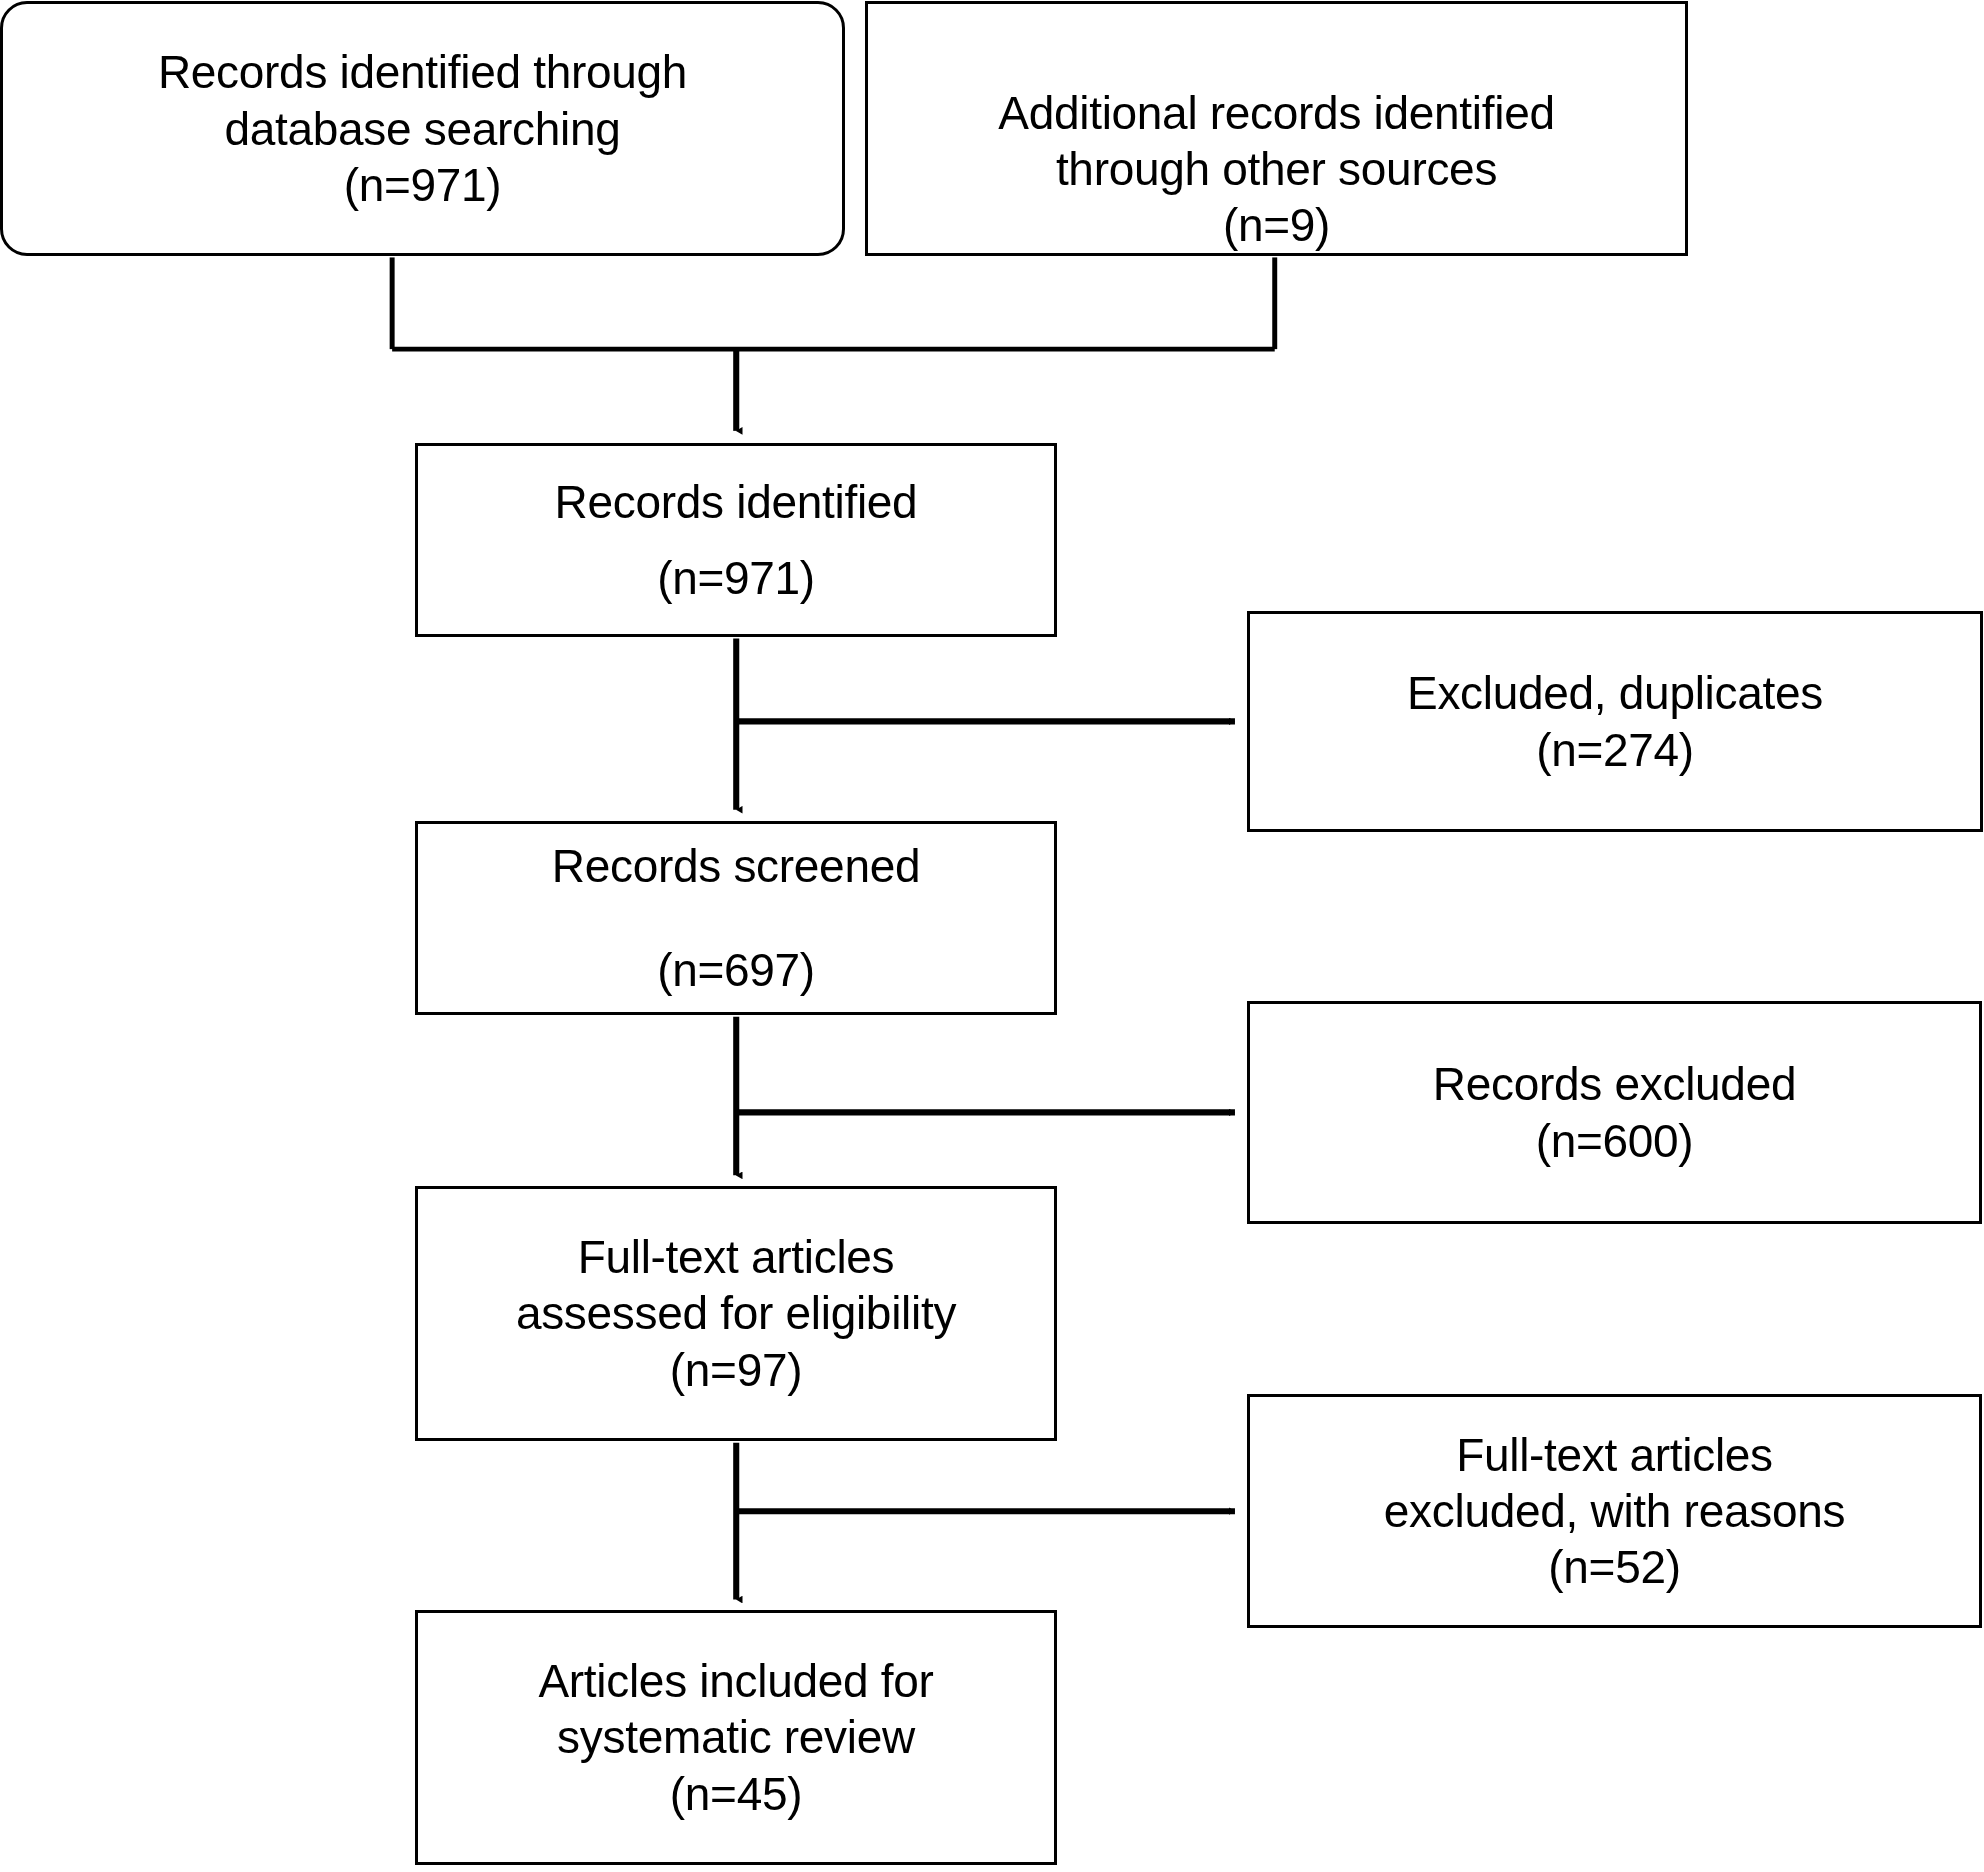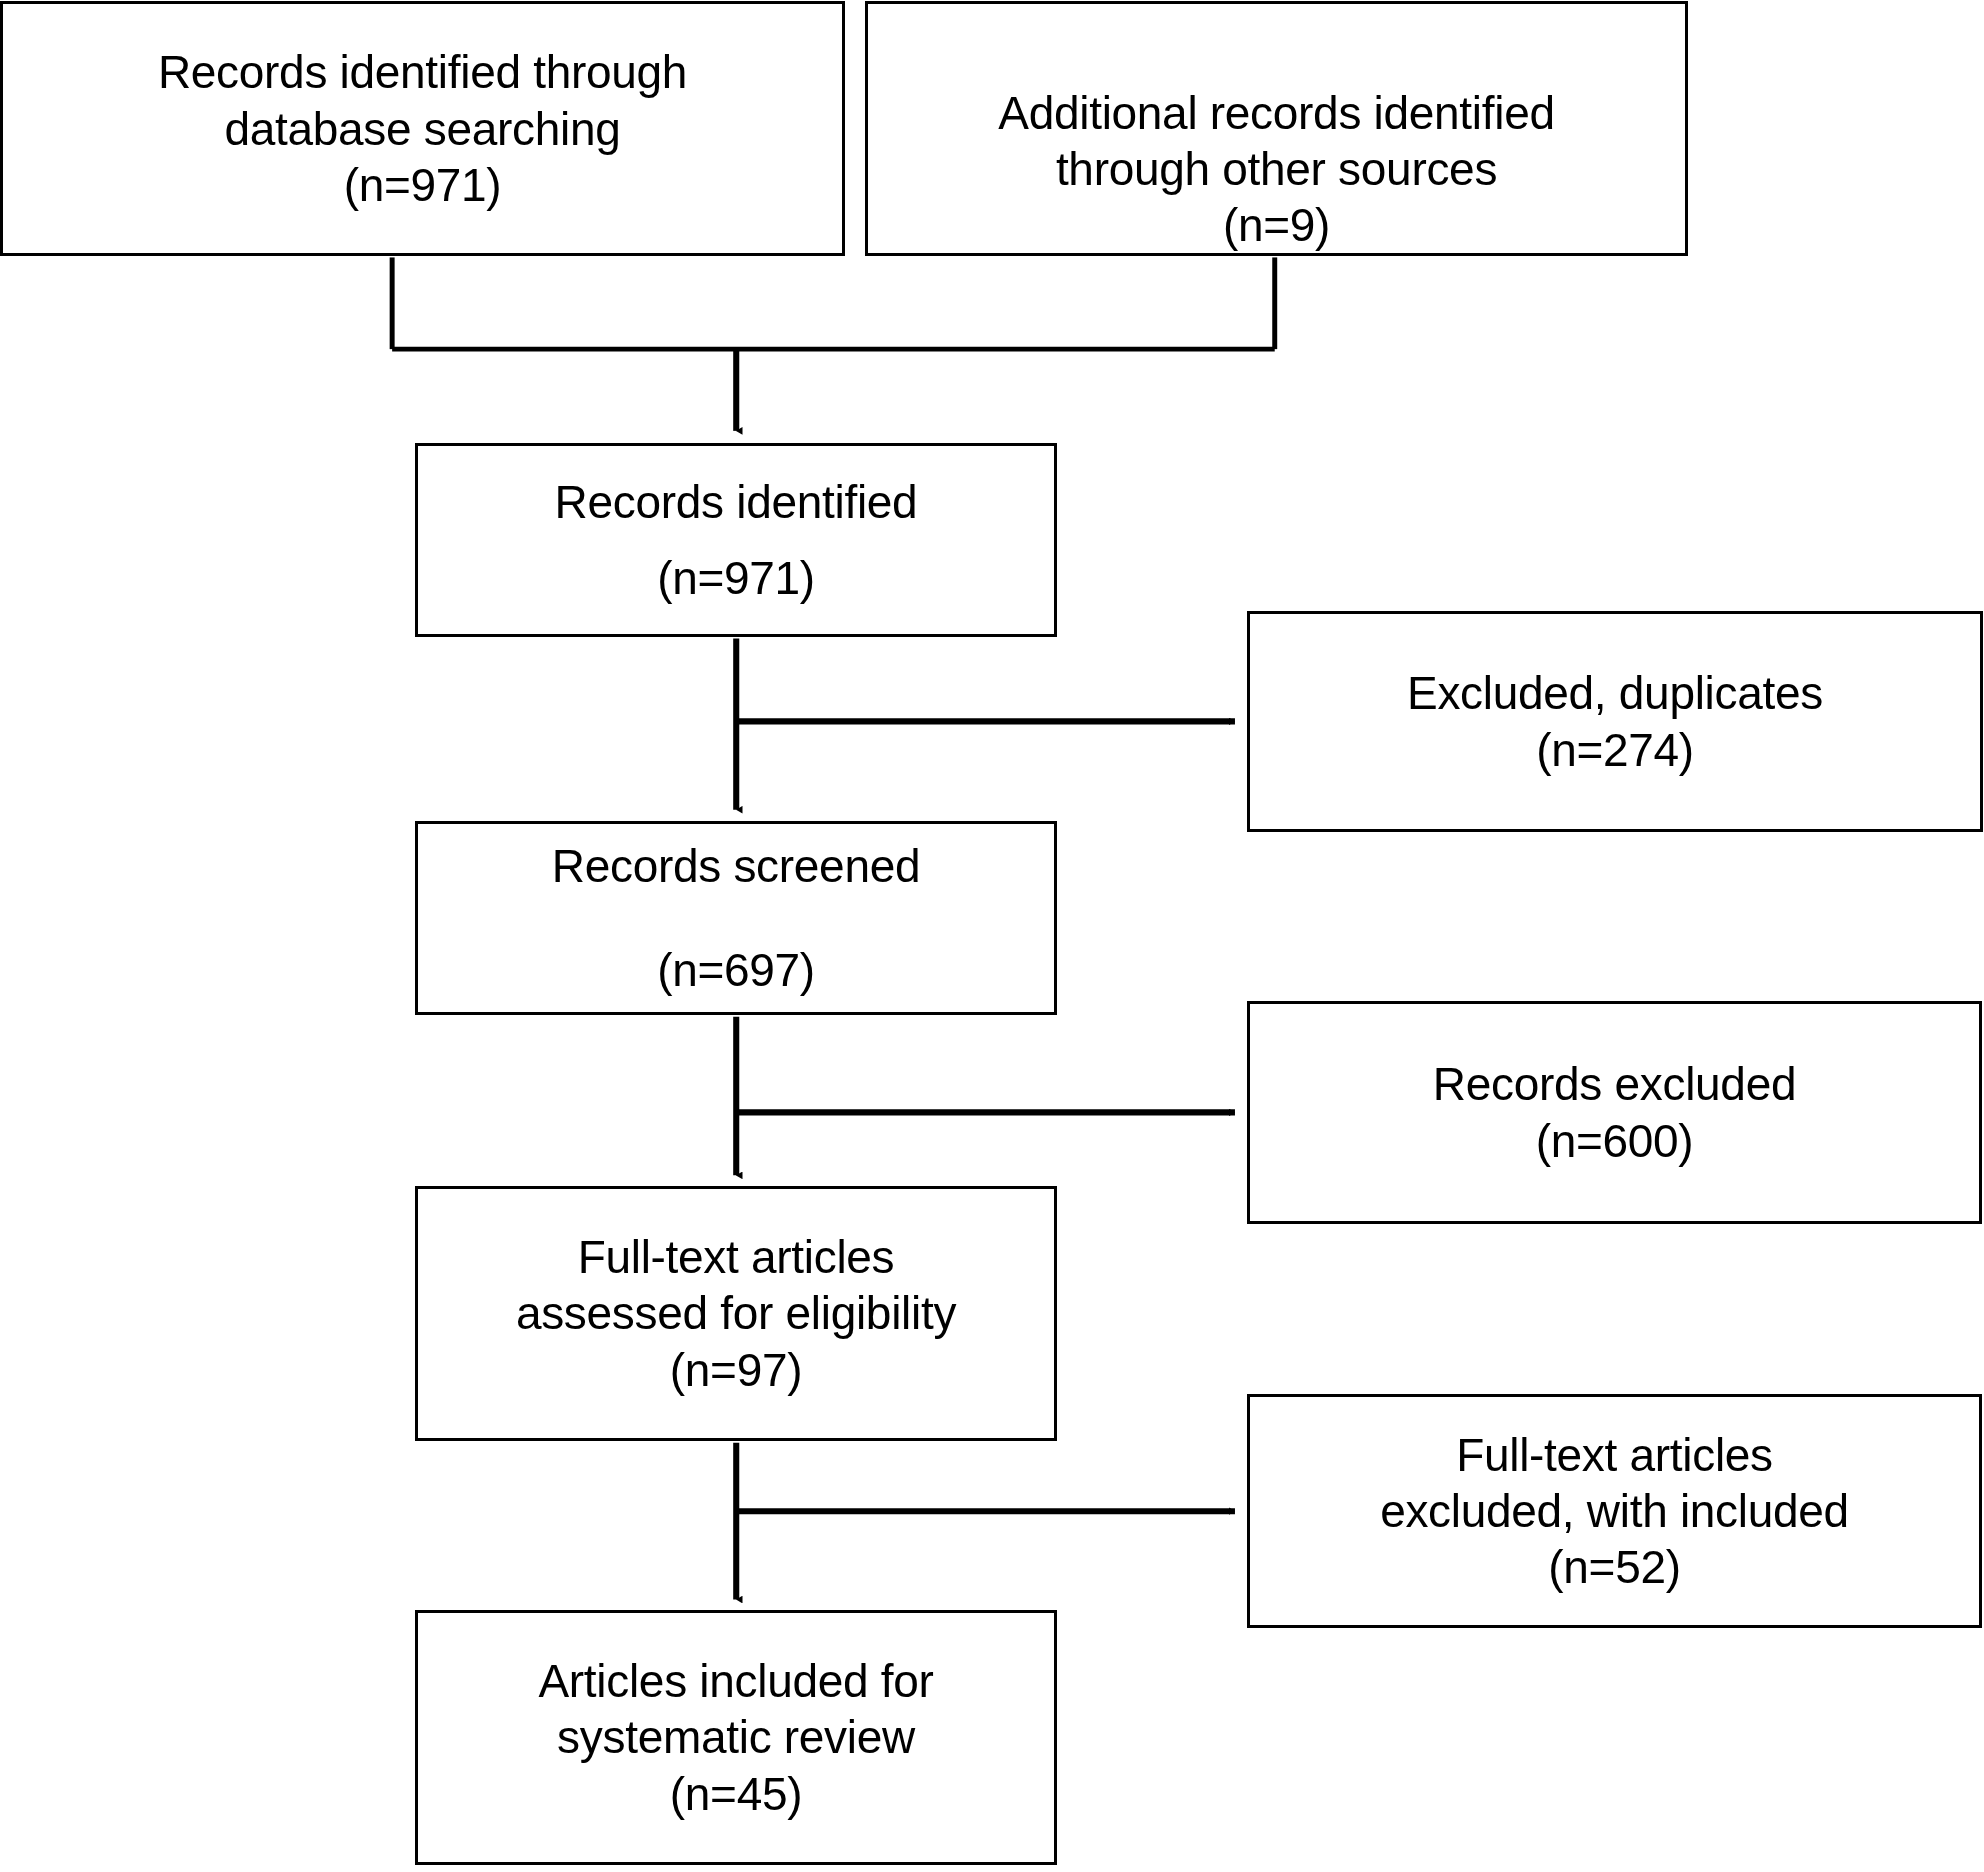--- a/index.html
+++ b/index.html
@@ -41,21 +41,21 @@
     line-height: 1.22;
     letter-spacing: -0.3px;
     padding: 0 11px;
   }
   .node-line {
     display: block;
     white-space: nowrap;
   }
 
   
-  #box-db-search      { left: 0px;    top: 1.1px;    width: 845px; height: 255px; }
+  #box-db-search      { left: 0px;    top: 1.1px;    width: 845px; height: 255px; border-radius: 27px; }
   #box-other-sources  { left: 865px; top: 1.1px;    width: 823px; height: 255px; justify-content: flex-end; }
 
   
   #box-records-id     { left: 415px;  top: 443px;  width: 642px; height: 194px; gap: 20px; }
   #box-records-screen { left: 415px;  top: 821px; width: 642px; height: 194px; gap: 48px; }
   #box-fulltext-elig  { left: 415px;  top: 1186px; width: 642px; height: 255px; }
   #box-included       { left: 415px;  top: 1610px; width: 642px; height: 255px; }
 
   
   #box-excl-dupes     { left: 1247px; top: 611px; width: 736px; height: 221px; }
@@ -140,18 +140,18 @@
     <span class="node-line">(n=274)</span>
   </div>
 
   <div class="node-box" id="box-excl-records">
     <span class="node-line">Records excluded</span>
     <span class="node-line">(n=600)</span>
   </div>
 
   <div class="node-box" id="box-excl-fulltext">
     <span class="node-line">Full-text articles</span>
-    <span class="node-line">excluded, with included</span>
+    <span class="node-line">excluded, with reasons</span>
     <span class="node-line">(n=52)</span>
   </div>
 
 </div>
 
 
 </body></html>

